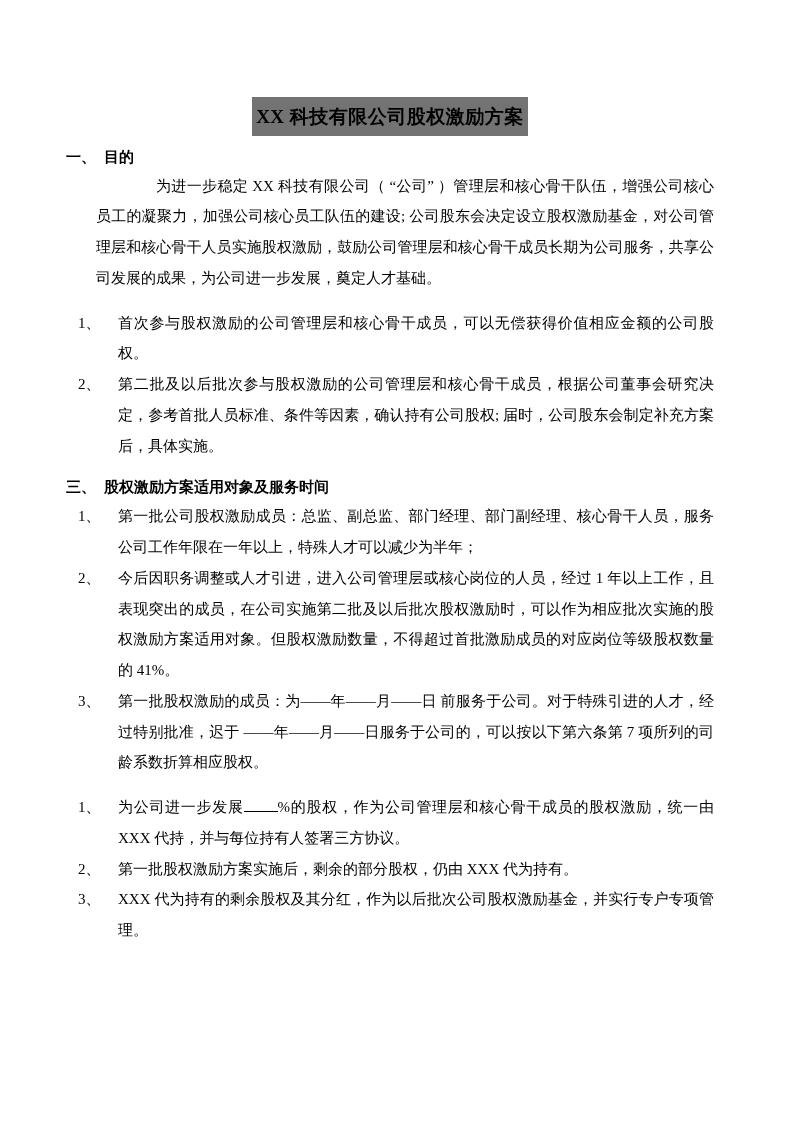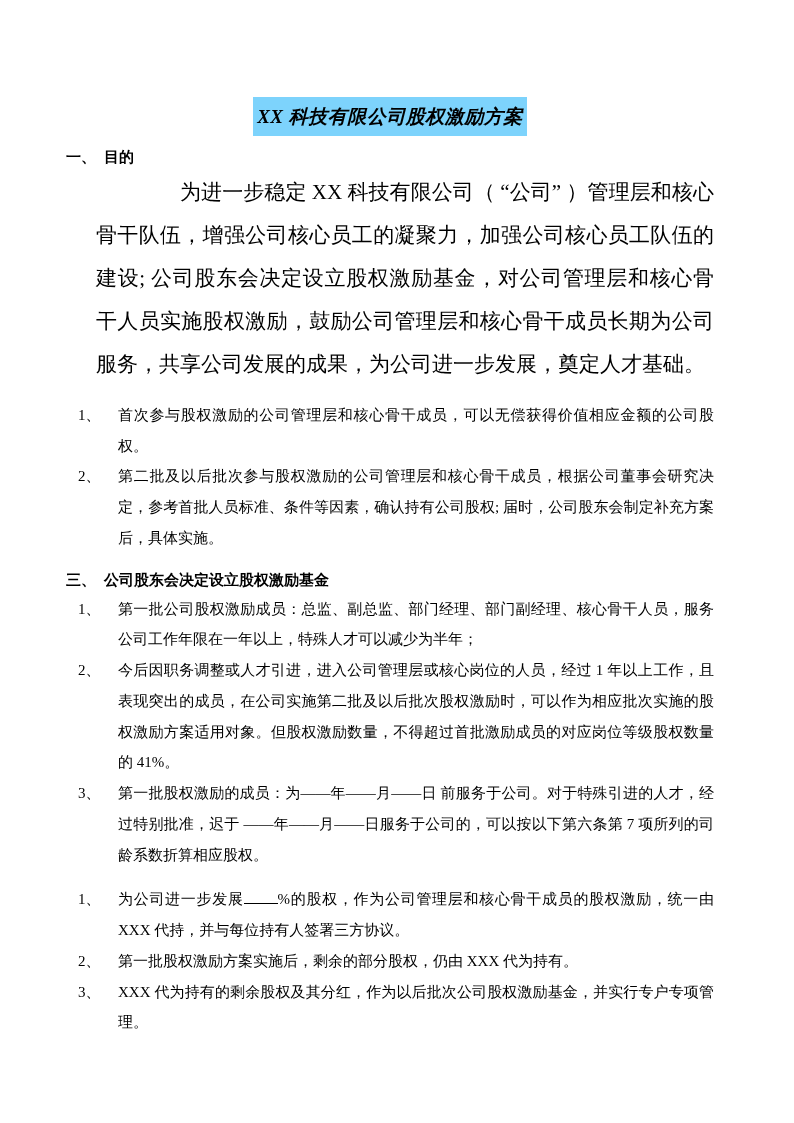--- a/index.html
+++ b/index.html
@@ -23,39 +23,38 @@
   }
   .doc-title {
     text-align: center;
     font-size: 19px;
     font-weight: bold;
     letter-spacing: 0.5px;
     margin: 8px 0 0 0;
     line-height: 1.4;
   }
   .doc-title .hl {
-    background: #7dd3fc;
+    background: #737373;
     padding: 9px 4px;
-    font-style: italic;
   }
   .section {
     margin-top: 14px;
   }
   .section-head {
     font-size: 15px;
     font-weight: bold;
     line-height: 1.6;
     margin-bottom: 2px;
   }
   .section-head .num {
     display: inline-block;
     min-width: 38px;
   }
   .para {
-    font-size: 21px;
+    font-size: 15px;
     line-height: 2.05;
     text-align: justify;
     text-justify: inter-ideograph;
   }
   .para.indent2 {
     text-indent: 4em;
   }
   .list {
     margin: 0;
     padding: 0;
@@ -117,21 +116,21 @@
       </li>
       <li class="list-item">
         <span class="marker">2、</span>
         <span>第二批及以后批次参与股权激励的公司管理层和核心骨干成员，根据公司董事会研究决定，参考首批人员标准、条件等因素，确认持有公司股权; 届时，公司股东会制定补充方案后，具体实施。</span>
       </li>
     </ul>
   </div>
 
   <div class="section">
     <div class="section-head">
-      <span class="num">三、</span><span>公司股东会决定设立股权激励基金</span>
+      <span class="num">三、</span><span>股权激励方案适用对象及服务时间</span>
     </div>
     <ul class="list sec-body">
       <li class="list-item">
         <span class="marker">1、</span>
         <span>第一批公司股权激励成员：总监、副总监、部门经理、部门副经理、核心骨干人员，服务公司工作年限在一年以上，特殊人才可以减少为半年；</span>
       </li>
       <li class="list-item">
         <span class="marker">2、</span>
         <span>今后因职务调整或人才引进，进入公司管理层或核心岗位的人员，经过 1 年以上工作，且表现突出的成员，在公司实施第二批及以后批次股权激励时，可以作为相应批次实施的股权激励方案适用对象。但股权激励数量，不得超过首批激励成员的对应岗位等级股权数量的 41%。</span>
       </li>

